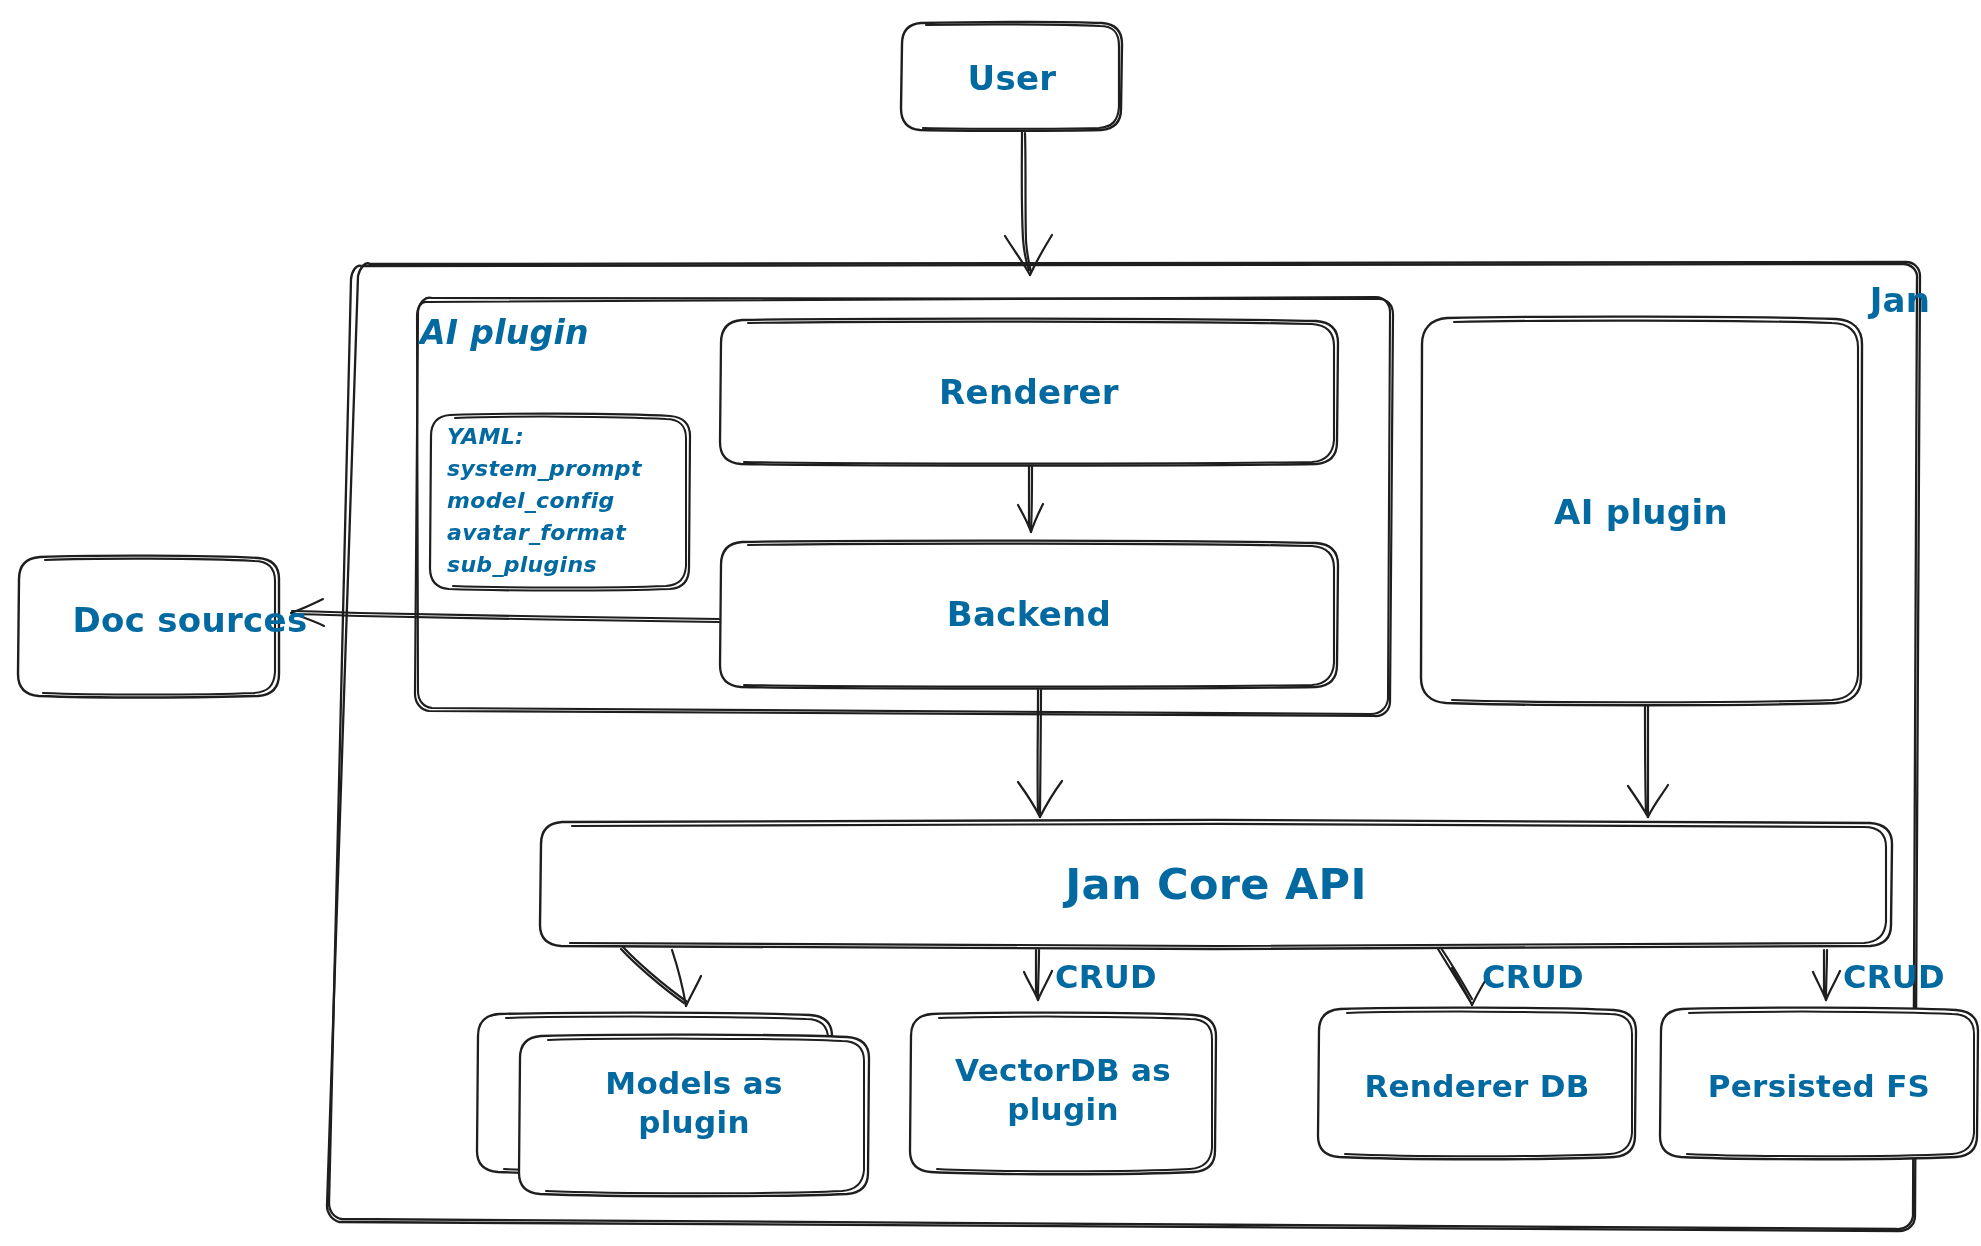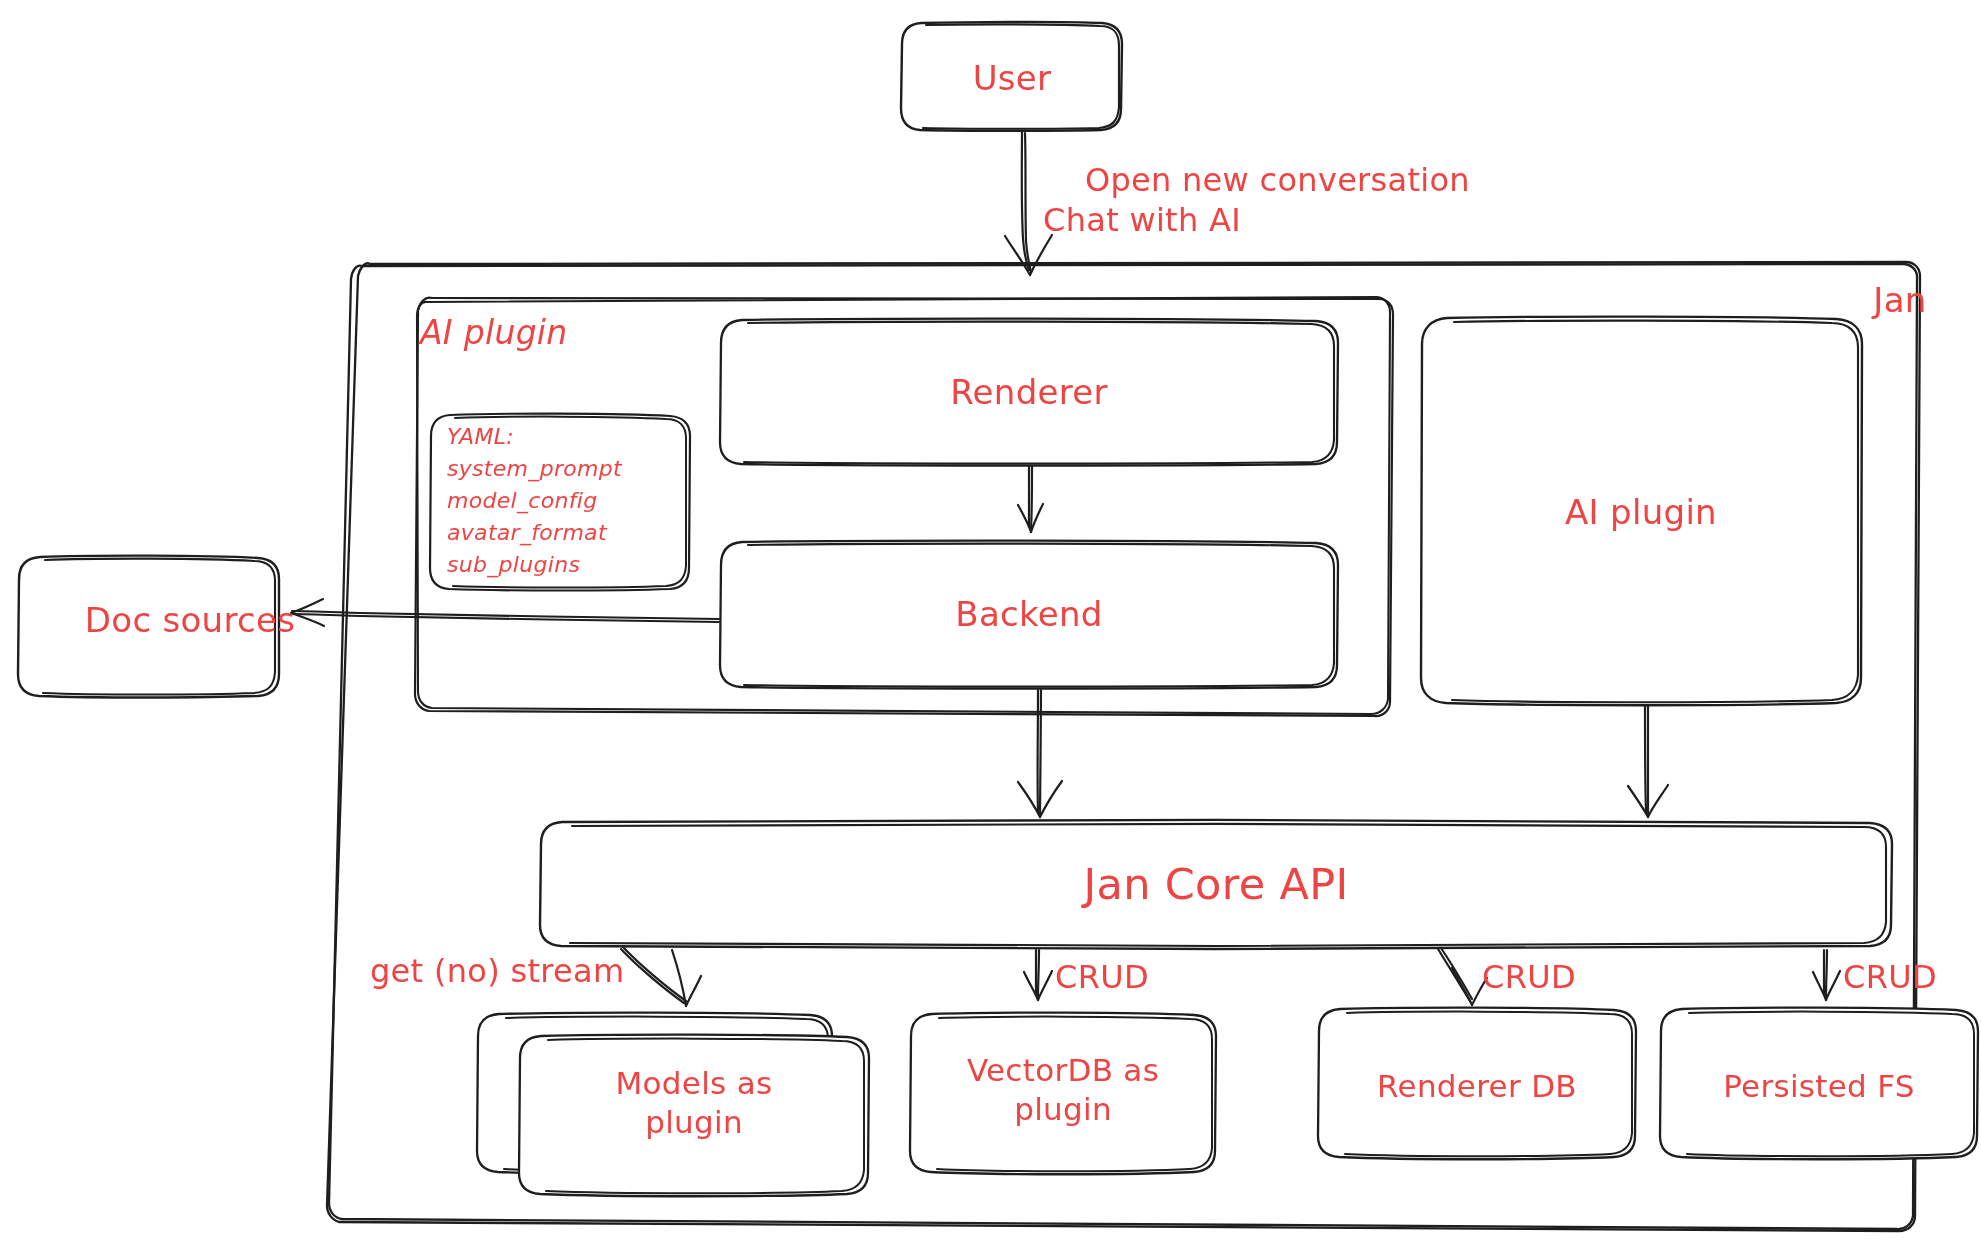--- a/index.html
+++ b/index.html
@@ -32,26 +32,27 @@
     stroke: #1e1e1e;
     stroke-linecap: round;
     stroke-linejoin: round;
   }
   .box-fill {
     fill: #ffffff;
     stroke: none;
   }
   .lbl {
     position: absolute;
-    color: #ef4444;
+    color: #0369a1;
     font-family: "DejaVu Sans", sans-serif;
     white-space: pre;
     line-height: 1.25;
     letter-spacing: 0.3px;
     pointer-events: none;
+    font-weight: bold;
   }
   .lbl.center {
     text-align: center;
     transform: translate(-50%, -50%);
   }
   .lbl.left {
     text-align: left;
     transform: translate(0, -50%);
   }
   .t-node   { font-size: 34px; }
@@ -257,42 +258,37 @@
     </g>
 
   </svg>
 
   <div class="lbl center t-node" style="left:1900px; top:300px;">Jan</div>
 
   <div class="lbl left t-group" style="left:420px; top:333px;">AI plugin</div>
 
   <div class="lbl center t-node" style="left:1012px; top:78px;">User</div>
 
-  <div class="lbl left t-edge" style="left:1043px; top:200px;">
-    <span>Open new conversation
-Chat with AI</span>
-  </div>
 
   <div class="lbl center t-node" style="left:1029px; top:392px;">Renderer</div>
 
   <div class="lbl center t-node" style="left:1029px; top:614px;">Backend</div>
 
   <div class="lbl center t-node" style="left:1641px; top:512px;">AI plugin</div>
 
   <div class="lbl center t-node" style="left:149px; top:620px;margin-left:41px;">Doc sources</div>
 
   <div class="lbl left t-yaml" style="left:447px; top:437px;">YAML:</div>
   <div class="lbl left t-yaml" style="left:447px; top:469px;">system_prompt</div>
   <div class="lbl left t-yaml" style="left:447px; top:501px;">model_config</div>
   <div class="lbl left t-yaml" style="left:447px; top:533px;">avatar_format</div>
   <div class="lbl left t-yaml" style="left:447px; top:565px;">sub_plugins</div>
 
   <div class="lbl center t-core" style="left:1216px; top:885px;">Jan Core API</div>
 
-  <div class="lbl left t-edge" style="left:370px; top:971px;">get (no) stream</div>
 
   <div class="lbl left t-edge" style="left:1055px; top:977px;">CRUD</div>
 
   <div class="lbl left t-edge" style="left:1482px; top:977px;">CRUD</div>
 
   <div class="lbl left t-edge" style="left:1843px; top:977px;">CRUD</div>
 
   <div class="lbl center t-small" style="left:694px; top:1097px;margin-top:6px;">Models as
 plugin</div>
 

